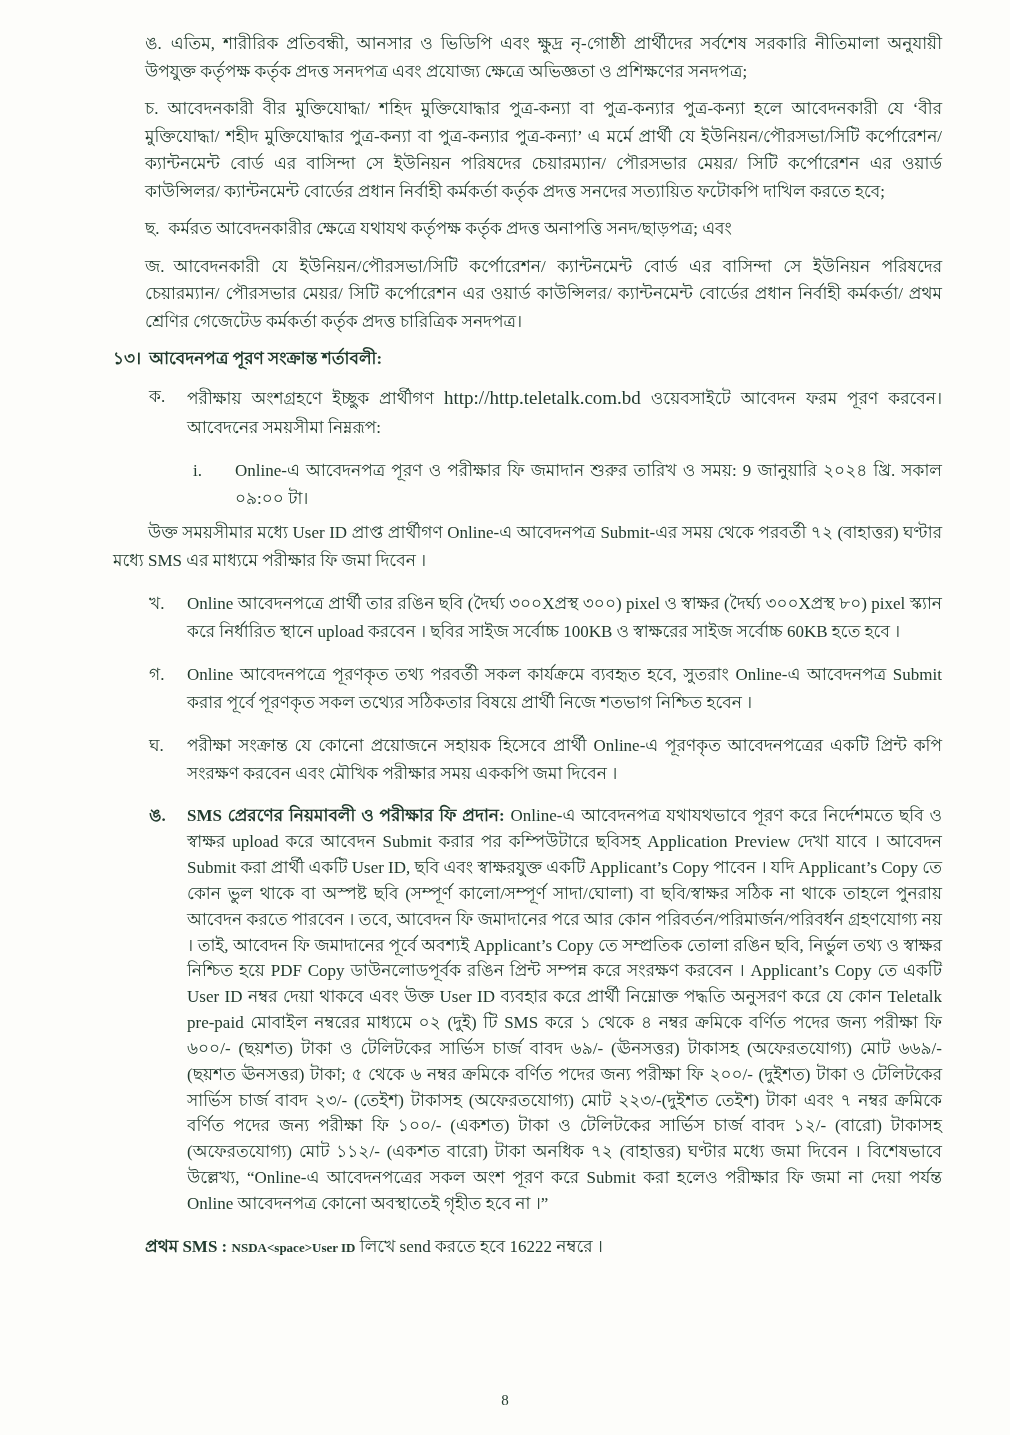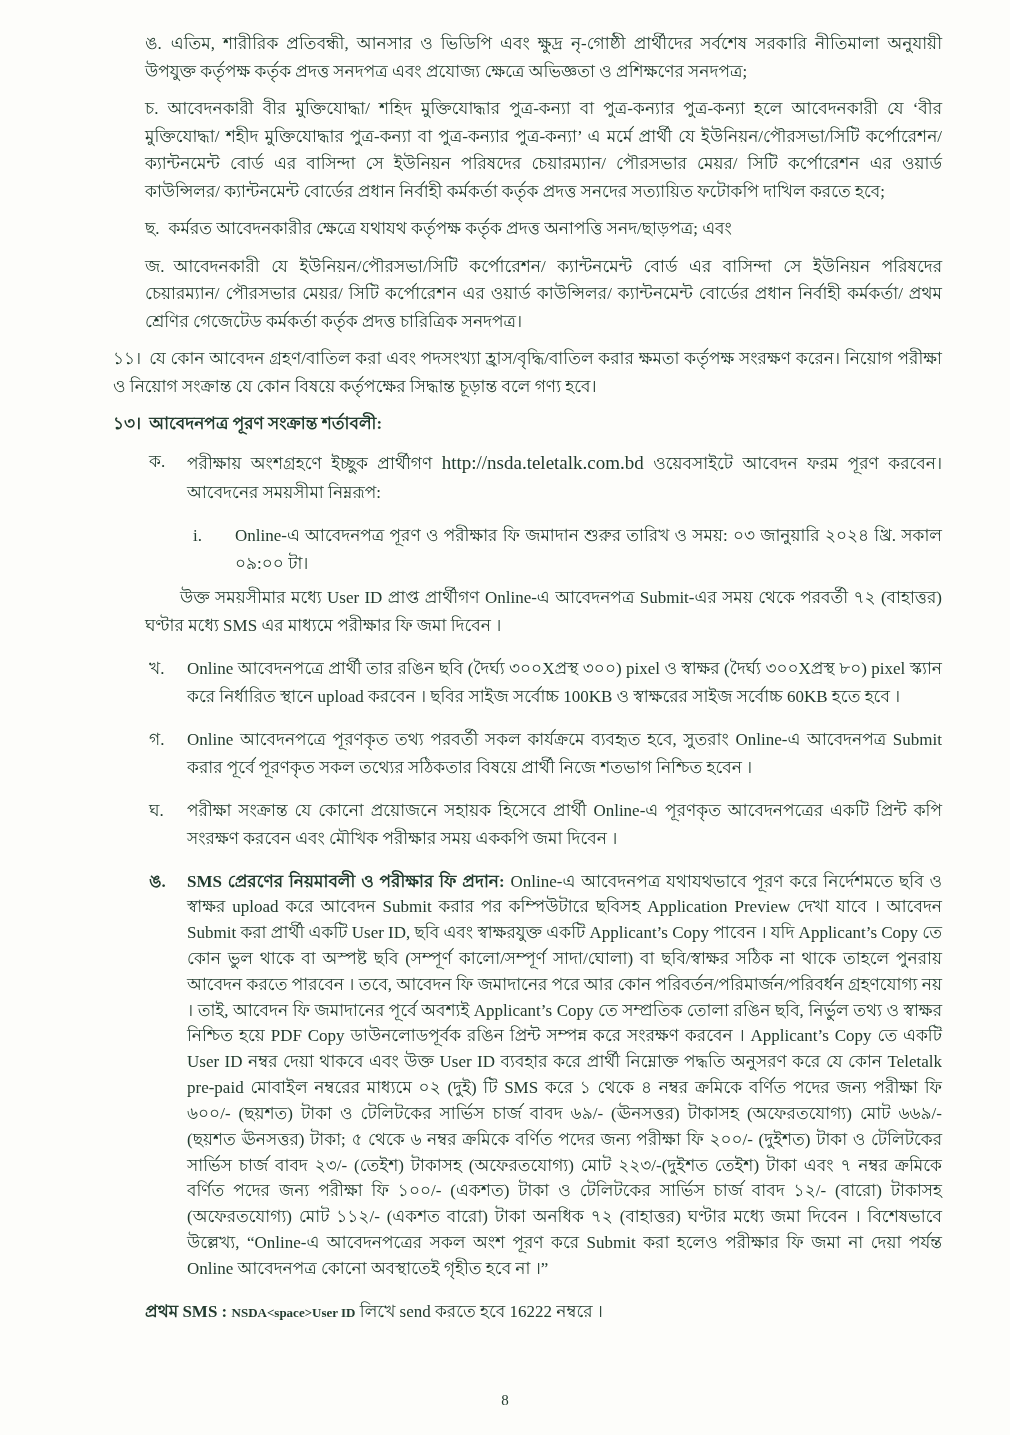--- a/index.html
+++ b/index.html
@@ -30,21 +30,21 @@
   .mk{padding-right:9px;}
   .num .mk{padding-right:8px;}
   .bold{font-weight:bold;}
   .flexrow{display:flex;align-items:flex-start;}
   .sub{margin-left:36px;margin-bottom:16px;}
   .sub .mk2{flex:0 0 38px;}
   .sub .bd{flex:1 1 auto;}
   .roman{margin-left:80px;margin-bottom:7px;}
   .roman .mk3{flex:0 0 42px;}
   .roman .bd{flex:1 1 auto;}
-  .note{margin-left:32px;text-indent:35px;margin-bottom:16px;}
+  .note{text-indent:35px;margin-bottom:16px;}
   .dense{line-height:1.52;margin-bottom:14px;}
   .url{font-size:19px;}
   .sms-line{margin-left:32px;margin-top:16px;margin-bottom:22px;}
   .sms-lead{font-weight:bold;font-family:Liberation Serif, serif;}
   .sms-code{font-weight:bold;font-size:13px;}
   .footer{
     position:absolute;
     left:0;right:0;bottom:26px;
     text-align:center;
     font-size:15px;
@@ -58,33 +58,32 @@
 
     <p class="item top-letter"><span class="mk">ঙ.</span><span>এতিম, শারীরিক প্রতিবন্ধী, আনসার ও ভিডিপি এবং ক্ষুদ্র নৃ-গোষ্ঠী প্রার্থীদের সর্বশেষ সরকারি নীতিমালা অনুযায়ী উপযুক্ত কর্তৃপক্ষ কর্তৃক প্রদত্ত সনদপত্র এবং প্রযোজ্য ক্ষেত্রে অভিজ্ঞতা ও প্রশিক্ষণের সনদপত্র;</span></p>
 
     <p class="item top-letter"><span class="mk">চ.</span><span>আবেদনকারী বীর মুক্তিযোদ্ধা/ শহিদ মুক্তিযোদ্ধার পুত্র-কন্যা বা পুত্র-কন্যার পুত্র-কন্যা হলে আবেদনকারী যে ‘বীর মুক্তিযোদ্ধা/ শহীদ মুক্তিযোদ্ধার পুত্র-কন্যা বা পুত্র-কন্যার পুত্র-কন্যা’ এ মর্মে প্রার্থী যে ইউনিয়ন/পৌরসভা/সিটি কর্পোরেশন/ ক্যান্টনমেন্ট বোর্ড এর বাসিন্দা সে ইউনিয়ন পরিষদের চেয়ারম্যান/ পৌরসভার মেয়র/ সিটি কর্পোরেশন এর ওয়ার্ড কাউন্সিলর/ ক্যান্টনমেন্ট বোর্ডের প্রধান নির্বাহী কর্মকর্তা কর্তৃক প্রদত্ত সনদের সত্যায়িত ফটোকপি দাখিল করতে হবে;</span></p>
 
     <p class="item top-letter"><span class="mk">ছ.</span><span>কর্মরত আবেদনকারীর ক্ষেত্রে যথাযথ কর্তৃপক্ষ কর্তৃক প্রদত্ত অনাপত্তি সনদ/ছাড়পত্র; এবং</span></p>
 
     <p class="item top-letter"><span class="mk">জ.</span><span>আবেদনকারী যে ইউনিয়ন/পৌরসভা/সিটি কর্পোরেশন/ ক্যান্টনমেন্ট বোর্ড এর বাসিন্দা সে ইউনিয়ন পরিষদের চেয়ারম্যান/ পৌরসভার মেয়র/ সিটি কর্পোরেশন এর ওয়ার্ড কাউন্সিলর/ ক্যান্টনমেন্ট বোর্ডের প্রধান নির্বাহী কর্মকর্তা/ প্রথম শ্রেণির গেজেটেড কর্মকর্তা কর্তৃক প্রদত্ত চারিত্রিক সনদপত্র।</span></p>
 
 
-    <p class="item num"><span class="mk">১১।</span><span>যে কোন আবেদন গ্রহণ/বাতিল করা এবং পদসংখ্যা হ্রাস/বৃদ্ধি/বাতিল করার ক্ষমতা কর্তৃপক্ষ সংরক্ষণ করেন। নিয়োগ পরীক্ষা ও নিয়োগ সংক্রান্ত যে কোন বিষয়ে কর্তৃপক্ষের সিদ্ধান্ত চূড়ান্ত বলে গণ্য হবে।</span></p>
 
 
     <p class="item num bold"><span class="mk">১৩।</span><span>আবেদনপত্র পূরণ সংক্রান্ত শর্তাবলী:</span></p>
 
     <div class="item flexrow sub">
       <span class="mk2">ক.</span>
-      <div class="bd"><span>পরীক্ষায় অংশগ্রহণে ইচ্ছুক প্রার্থীগণ </span><span class="url">http://nsda.teletalk.com.bd</span><span> ওয়েবসাইটে আবেদন ফরম পূরণ করবেন। আবেদনের সময়সীমা নিম্নরূপ:</span></div>
+      <div class="bd"><span>পরীক্ষায় অংশগ্রহণে ইচ্ছুক প্রার্থীগণ </span><span class="url">http://http.teletalk.com.bd</span><span> ওয়েবসাইটে আবেদন ফরম পূরণ করবেন। আবেদনের সময়সীমা নিম্নরূপ:</span></div>
     </div>
 
     <div class="item flexrow roman">
       <span class="mk3">i.</span>
-      <div class="bd">Online-এ আবেদনপত্র পূরণ ও পরীক্ষার ফি জমাদান শুরুর তারিখ ও সময়: ০৩ জানুয়ারি ২০২৪ খ্রি. সকাল ০৯:০০ টা।</div>
+      <div class="bd">Online-এ আবেদনপত্র পূরণ ও পরীক্ষার ফি জমাদান শুরুর তারিখ ও সময়: 9 জানুয়ারি ২০২৪ খ্রি. সকাল ০৯:০০ টা।</div>
     </div>
 
     <p class="item note">উক্ত সময়সীমার মধ্যে User ID প্রাপ্ত প্রার্থীগণ Online-এ আবেদনপত্র Submit-এর সময় থেকে পরবর্তী ৭২ (বাহাত্তর) ঘণ্টার মধ্যে SMS এর মাধ্যমে পরীক্ষার ফি জমা দিবেন ।</p>
 
     <div class="item flexrow sub">
       <span class="mk2">খ.</span>
       <div class="bd">Online আবেদনপত্রে প্রার্থী তার রঙিন ছবি (দৈর্ঘ্য ৩০০Xপ্রস্থ ৩০০) pixel ও স্বাক্ষর (দৈর্ঘ্য ৩০০Xপ্রস্থ ৮০) pixel স্ক্যান করে নির্ধারিত স্থানে upload করবেন । ছবির সাইজ সর্বোচ্চ 100KB ও স্বাক্ষরের সাইজ সর্বোচ্চ 60KB হতে হবে ।</div>
     </div>
 
     <div class="item flexrow sub">

